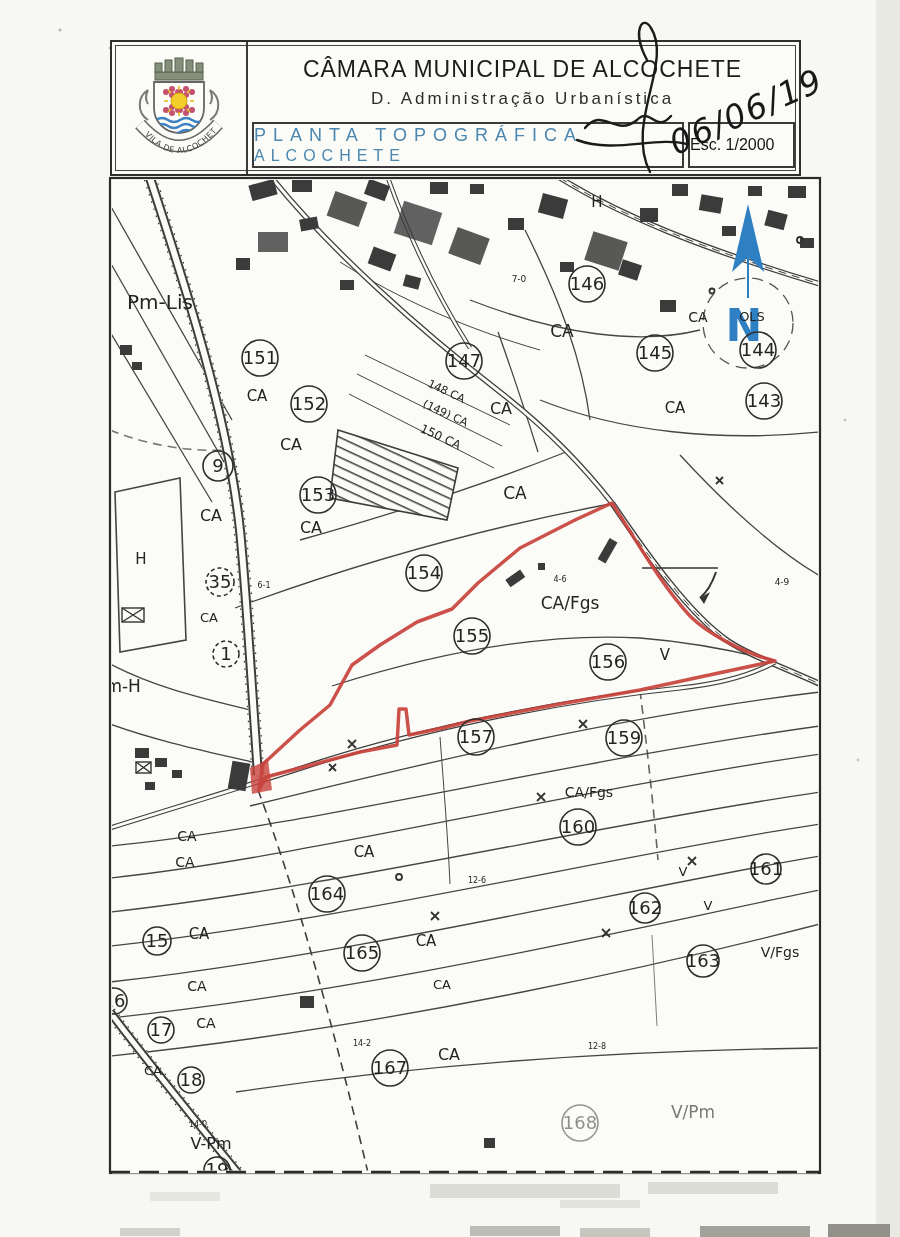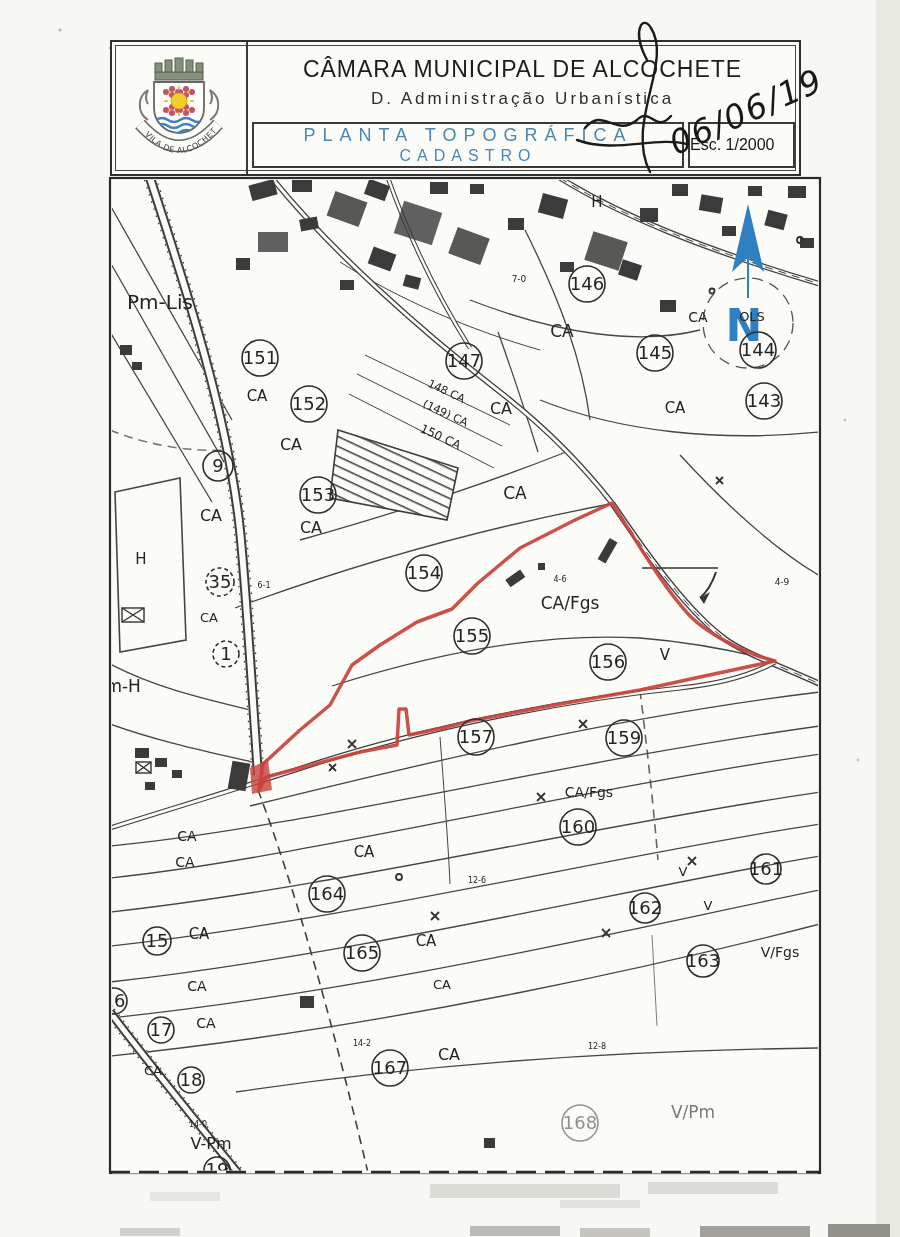--- a/index.html
+++ b/index.html
@@ -7,21 +7,21 @@
         font-family:"Liberation Sans","DejaVu Sans",sans-serif;}
   
   .hdr{position:absolute;left:110px;top:40px;width:687px;height:132px;border:2px solid #2f2f2f;
        background:#fbfbf7;box-shadow:inset 0 0 0 3px #fbfbf7, inset 0 0 0 4px #444;z-index:2;}
   .crest-cell{position:absolute;left:0;top:0;width:134px;height:100%;border-right:2px solid #3a3a3a;
        display:flex;align-items:center;justify-content:center;}
   .title-area{position:absolute;left:138px;top:6px;right:4px;height:72px;text-align:center;}
   .muni{font-size:23px;color:#1c1c1c;letter-spacing:1px;margin-top:8px;font-weight:500;}
   .dept{font-size:17px;color:#2d2d2d;letter-spacing:3px;margin-top:6px;}
   .planta-box{position:absolute;left:140px;top:80px;width:428px;height:42px;border:2px solid #3a3a3a;
-       display:flex;flex-direction:column;align-items:center;justify-content:center;background:#fbfbf7;}
+       display:flex;flex-direction:column;justify-content:center;background:#fbfbf7;}
   .planta-l1{font-size:18px;color:#4b87b0;letter-spacing:7px;font-weight:500;}
   .planta-l2{font-size:16px;color:#4b87b0;letter-spacing:6px;font-weight:500;margin-top:1px;}
   .esc-box{position:absolute;left:576px;top:80px;width:103px;height:42px;border:2px solid #3a3a3a;
        display:flex;align-items:center;justify-content:flex-start;background:#fbfbf7;}
   .esc{font-size:16px;color:#151515;}
   .sig-svg{position:absolute;left:555px;top:4px;width:290px;height:180px;z-index:3;pointer-events:none;}
   .map-svg{position:absolute;left:0;top:0;z-index:1;}
   .lblc{fill:none;stroke:#2e2e2e;stroke-width:1.6;}
   .lblc.dash{stroke-dasharray:4 3;}
   .lblt{fill:#232323;text-anchor:middle;font-family:"DejaVu Sans","Liberation Sans",sans-serif;}
@@ -555,21 +555,21 @@
           </text>
         </g>
       </svg>
     </div>
     <div class="title-area">
       <div class="muni">CÂMARA MUNICIPAL DE ALCOCHETE</div>
       <div class="dept">D. Administração Urbanística</div>
     </div>
     <div class="planta-box">
       <div class="planta-l1">PLANTA TOPOGRÁFICA</div>
-      <div class="planta-l2">CADASTRO</div>
+      <div class="planta-l2">ALCOCHETE</div>
     </div>
     <div class="esc-box">
       <span class="esc">Esc. 1/2000</span>
     </div>
   </div>
 
   <svg class="sig-svg" viewBox="0 0 290 180">
     <g stroke="#1b1b1b" stroke-width="2.4" fill="none" stroke-linecap="round">
       <path d="M95,168 C70,120 118,58 96,24 C88,10 76,26 92,56"></path>
       <path d="M30,124 C48,102 60,134 82,116 C96,102 100,130 116,112"></path>

